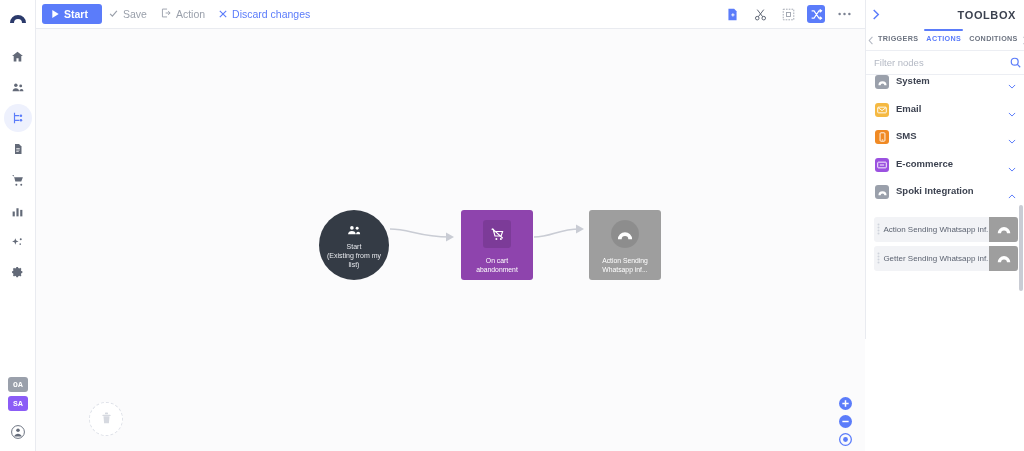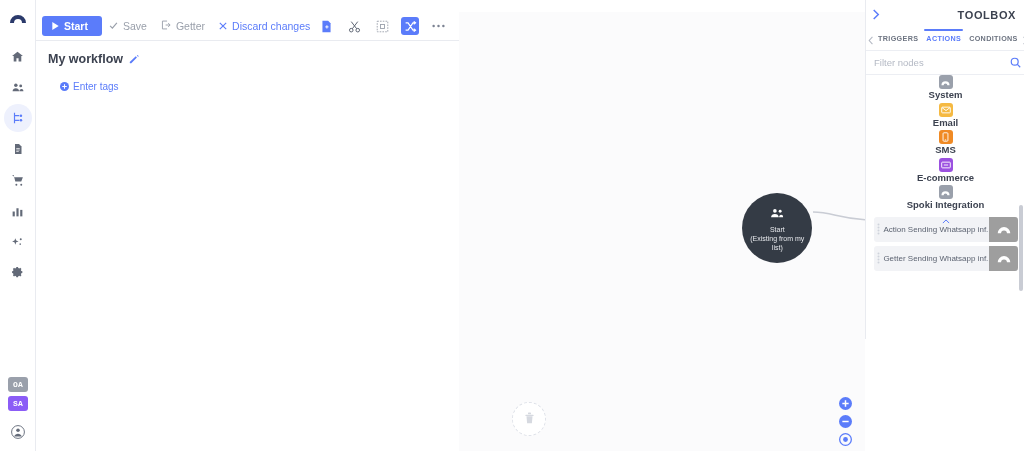--- a/index.html
+++ b/index.html
@@ -45,21 +45,21 @@
   .rail-badge {
     width: 20px; height: 15px; border-radius: 3px;
     color: #fff; font-size: 8px; line-height: 15px; text-align: center;
     font-weight: 600; letter-spacing: .2px; font-family: Liberation Mono, monospace;
   }
   .rail-badge.oa { background: #9aa0ab; }
   .rail-badge.sa { background: #8b5cf6; }
   .rail-avatar { margin-top: 6px; }
 
   
-  .main { flex: 1 1 auto; display: flex; flex-direction: row; position: relative; background: #fff; min-width: 0; margin-top: 12px; }
+  .main { flex: 1 1 auto; display: flex; flex-direction: column; position: relative; background: #fff; min-width: 0; }
 
   .topbar {
     height: 29px; flex: 0 0 29px;
     border-bottom: 1px solid #e9ebf0;
     display: flex; align-items: center;
     padding: 0 6px 0 6px;
     background: #fff;
     position: relative;
   }
   .tb-btn {
@@ -185,22 +185,22 @@
     padding: 0 8px; border-bottom: 1px solid #eceef3;
   }
   .tbx-filter input {
     border: none; outline: none; flex: 1 1 auto; font-size: 9.5px; color: #3c4250;
     font-family: "Liberation Sans", sans-serif; background: transparent;
   }
   .tbx-filter input::placeholder { color: #b4b9c4; }
 
   .tbx-list { flex: 1 1 auto; overflow: hidden; position: relative; }
   .cat {
-    height: 27.5px; display: flex; align-items: center; 
-    padding: 0 8px 0 9px; cursor: pointer; flex-direction: column;
+    height: 27.5px; display: flex; gap: 7px;
+    padding: 0 8px 0 9px; cursor: pointer;
   }
   .cat .ci {
     width: 14px; height: 14px; border-radius: 3px;
     display: flex; align-items: center; justify-content: center; flex: 0 0 14px;
   }
   .cat .cname { font-size: 9.5px; font-weight: 700; color: #3c4250; flex: 1 1 auto; }
   .node-item {
     height: 25px; margin: 4px 6px 0 8px;
     background: #f2f3f6; border-radius: 3px;
     display: flex; align-items: center; cursor: pointer; overflow: hidden;
@@ -334,21 +334,21 @@
         </span>
         <span>Save</span>
       </div>
       <div class="tb-btn">
         <span>
           <svg width="10" height="10" viewBox="0 0 14 14" fill="none" stroke="#9aa0ab" stroke-width="1.3">
               <path d="M8.5 1.5H2v11h6.5"></path>
               <path d="M6.5 7h6M10 4.4L12.8 7 10 9.6"></path>
             </svg>
         </span>
-        <span>Getter</span>
+        <span>Action</span>
       </div>
       <div class="tb-btn link">
         <span>
           <svg width="8" height="8" viewBox="0 0 10 10" fill="none" stroke="#5b7cfa" stroke-width="1.4">
               <path d="M1 1l8 8M9 1L1 9"></path>
             </svg>
         </span>
         <span>Discard changes</span>
       </div>
       <div class="tb-sep"></div>

